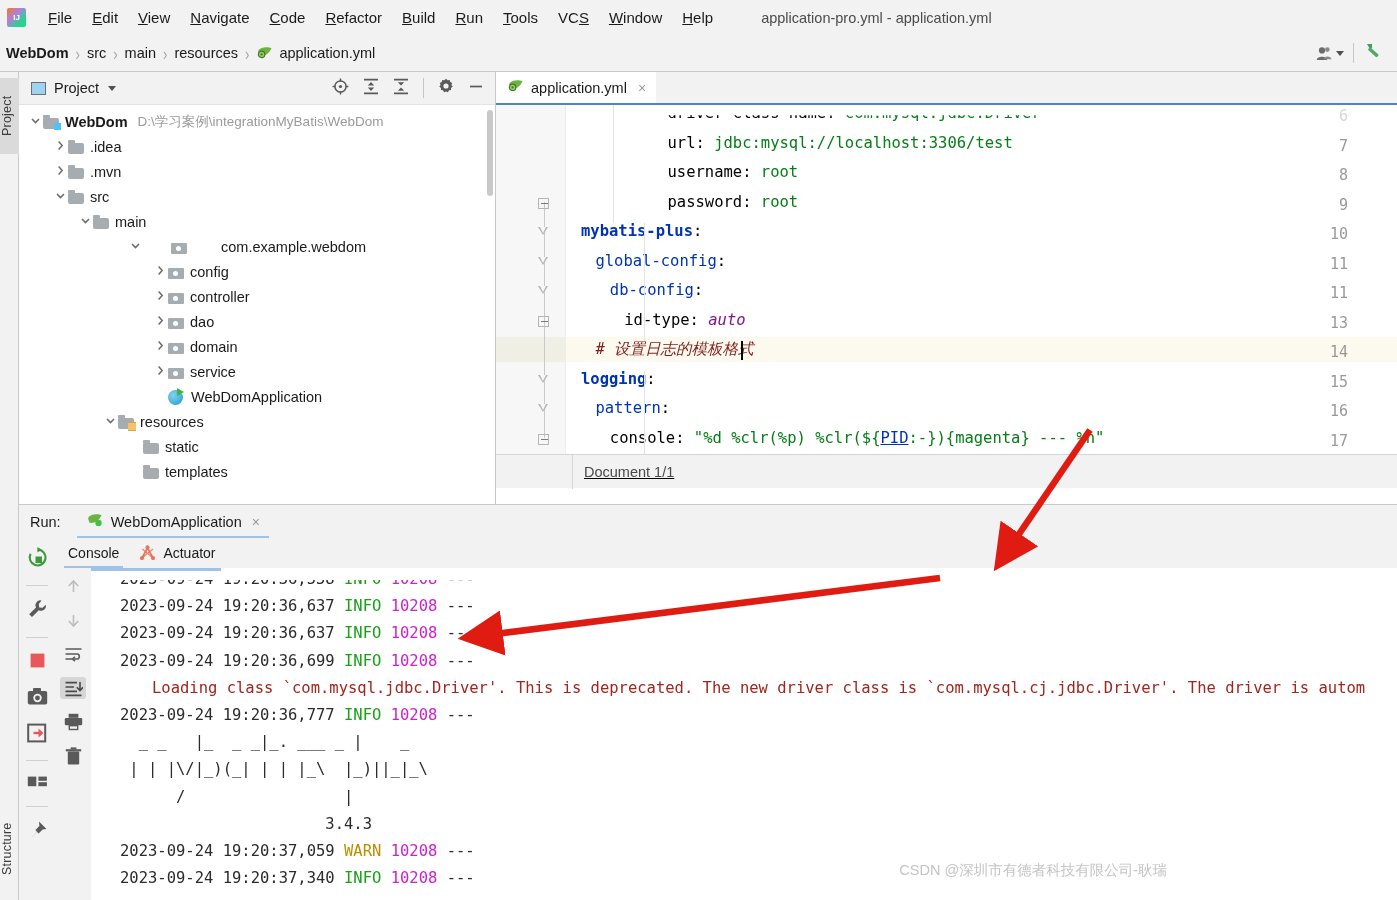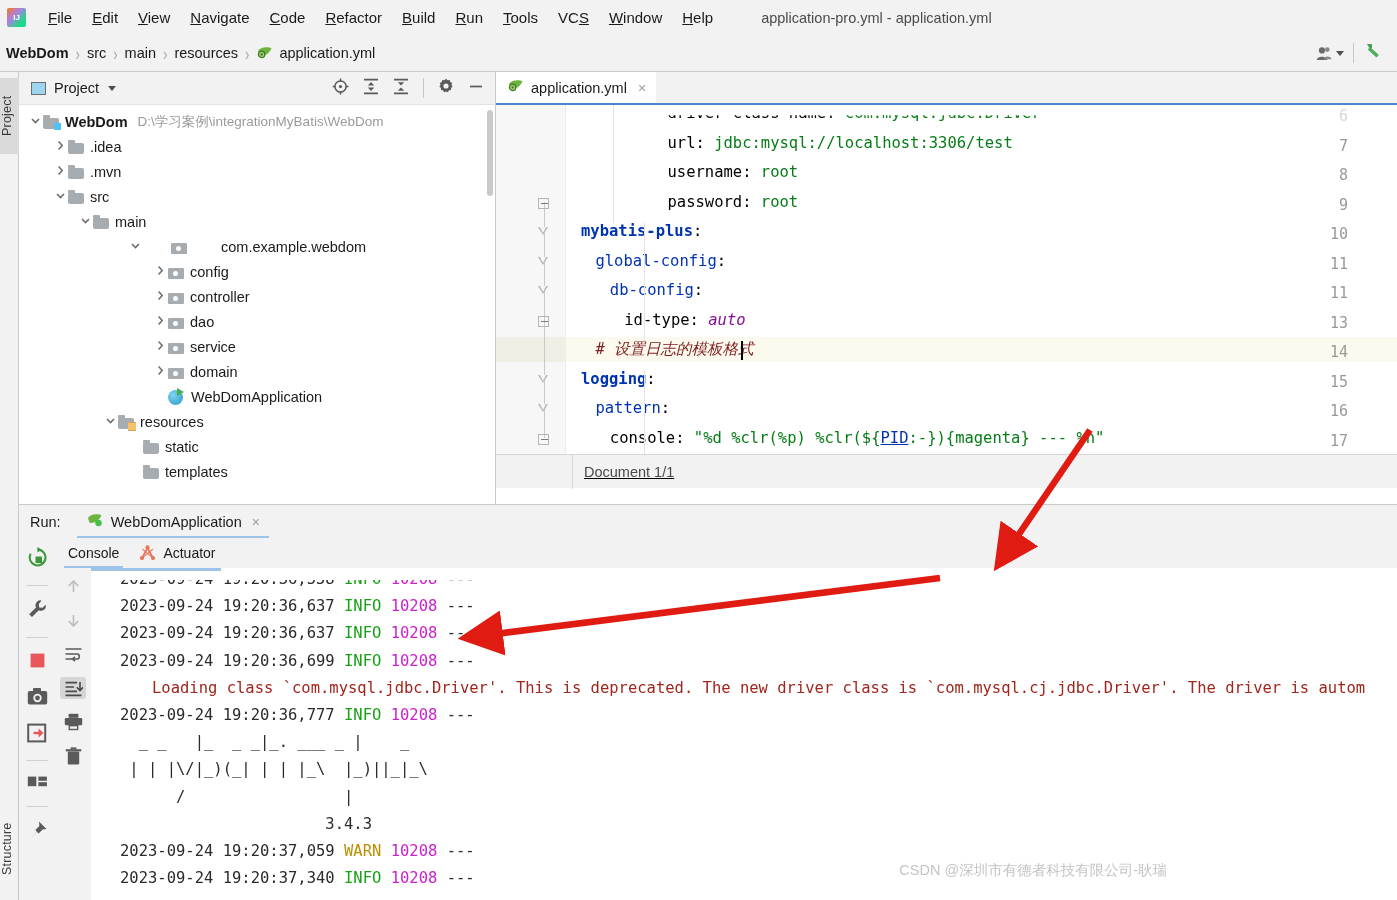--- a/index.html
+++ b/index.html
@@ -495,28 +495,28 @@
               <path d="M3.6 1.6 L7.2 5.5 L3.6 9.4" fill="none" stroke="#6b6b6b" stroke-width="1.5"></path>
             </svg></span>
           <span class="ic pkg"></span>
           <span class="tlabel">dao</span>
         </div>
         <div class="trow" style="padding-left: 133px;">
           <span class="arrow"><svg width="11" height="11" viewBox="0 0 11 11">
               <path d="M3.6 1.6 L7.2 5.5 L3.6 9.4" fill="none" stroke="#6b6b6b" stroke-width="1.5"></path>
             </svg></span>
           <span class="ic pkg"></span>
+          <span class="tlabel">domain</span>
+        </div>
+        <div class="trow" style="padding-left: 133px;">
+          <span class="arrow"><svg width="11" height="11" viewBox="0 0 11 11">
+              <path d="M3.6 1.6 L7.2 5.5 L3.6 9.4" fill="none" stroke="#6b6b6b" stroke-width="1.5"></path>
+            </svg></span>
+          <span class="ic pkg"></span>
           <span class="tlabel">service</span>
-        </div>
-        <div class="trow" style="padding-left: 133px;">
-          <span class="arrow"><svg width="11" height="11" viewBox="0 0 11 11">
-              <path d="M3.6 1.6 L7.2 5.5 L3.6 9.4" fill="none" stroke="#6b6b6b" stroke-width="1.5"></path>
-            </svg></span>
-          <span class="ic pkg"></span>
-          <span class="tlabel">domain</span>
         </div>
         <div class="trow" style="padding-left: 133px;">
           <span class="arrow"></span>
           <span class="ic springapp"></span>
           <span class="tlabel">WebDomApplication</span>
         </div>
         <div class="trow" style="padding-left: 83px;">
           <span class="arrow"><svg width="11" height="11" viewBox="0 0 11 11">
               <path d="M2 4 L5.5 7.6 L9 4" fill="none" stroke="#6b6b6b" stroke-width="1.5"></path>
             </svg></span>

